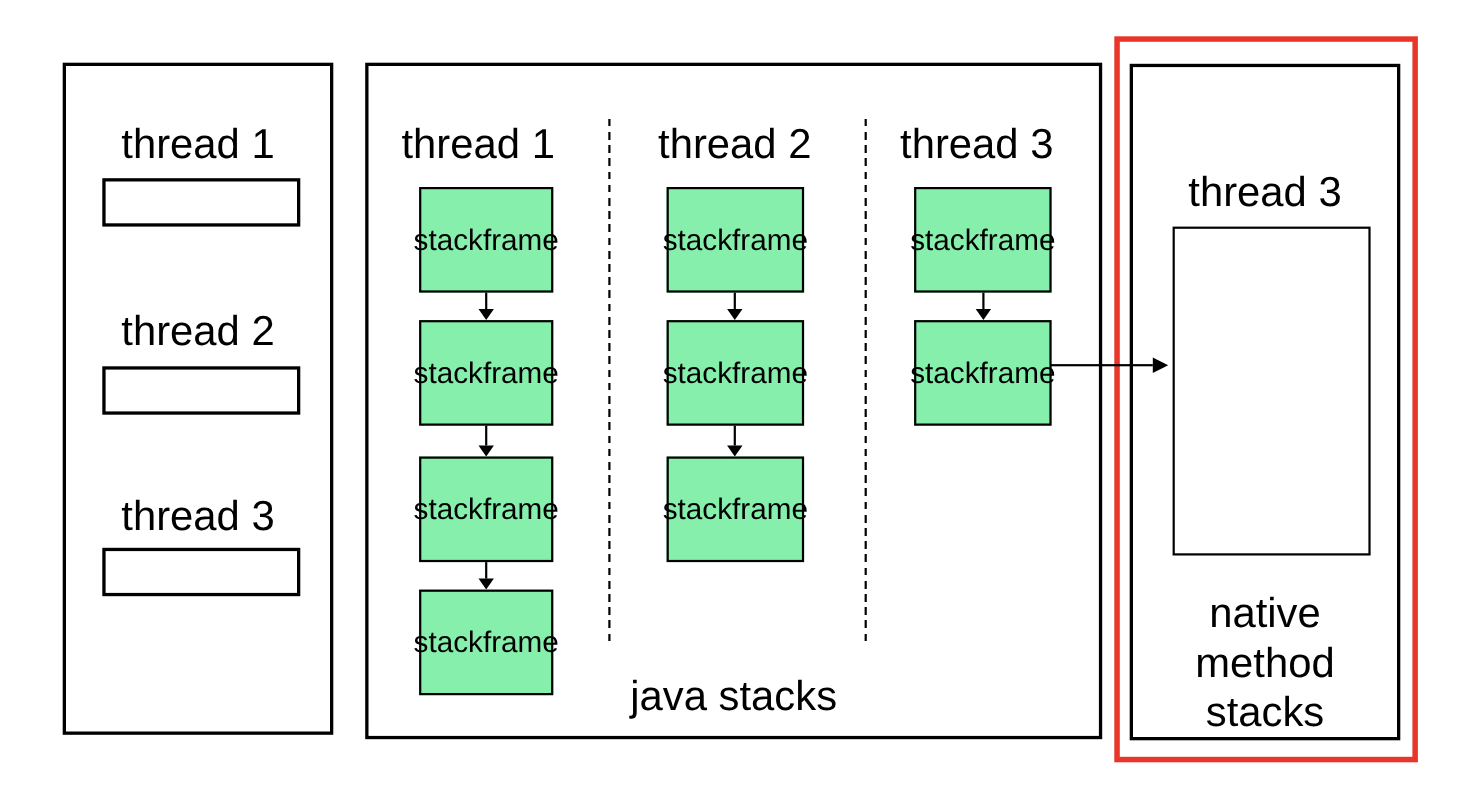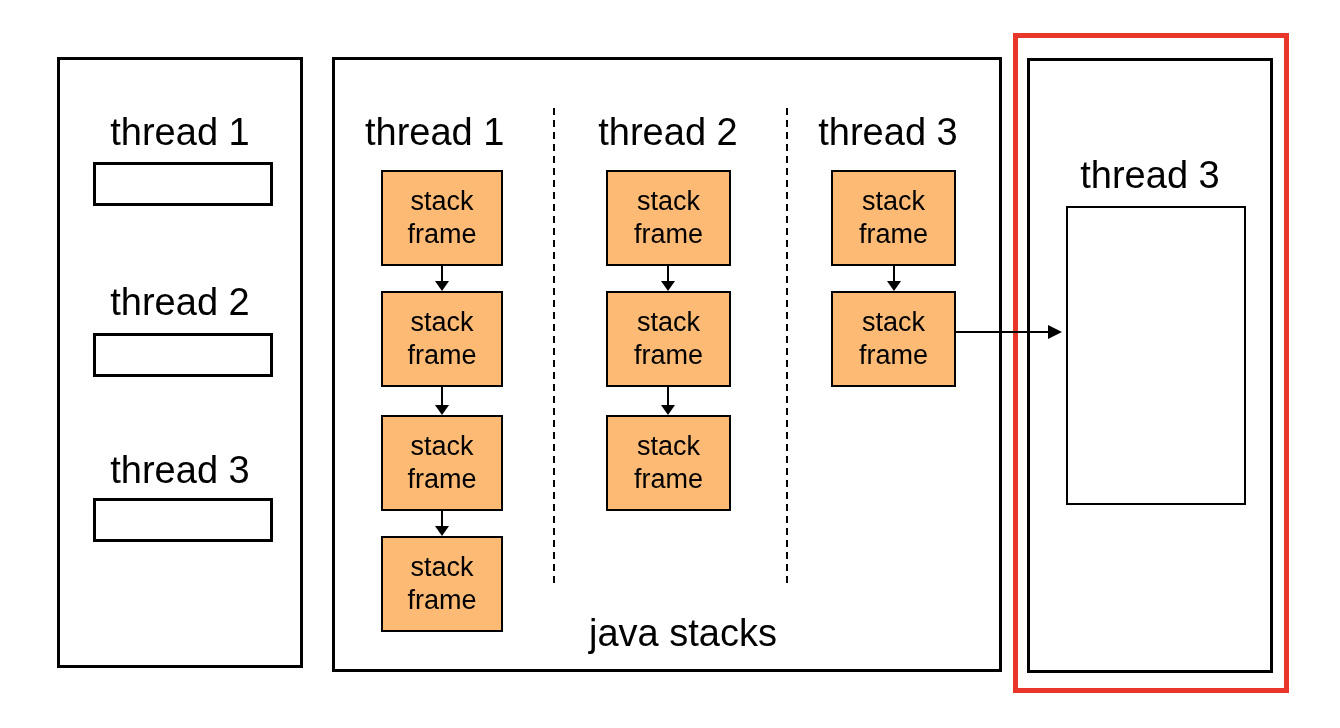--- a/index.html
+++ b/index.html
@@ -49,23 +49,23 @@
     border: 3px solid #000000;
     box-sizing: border-box;
     background: #ffffff;
   }
   .frame-box {
     position: absolute;
     width: 122px;
     height: 96px;
     border: 2px solid #000000;
     box-sizing: border-box;
-    background: #fdba74;
+    background: #86efac;
     display: flex;
-    flex-direction: column;
+    flex-direction: row;
     align-items: center;
     justify-content: center;
     font-size: 27px;
     line-height: 33px;
   }
   .frame-box.w125 { width: 125px; }
   .varrow {
     position: absolute;
     width: 14px;
     display: flex;
@@ -192,26 +192,27 @@
     </div>
     <div class="varrow" style="left:552px; top:206px; height:25px;">
       <div class="stem"></div>
         <div class="head"></div>
     </div>
     <div class="frame-box w125" style="left:496px; top:231px;">
       <span>stack</span>
       <span>frame</span>
     </div>
 
-    <div class="caption" style="left:0; top:551px; width:100%;margin-left:16px;">java stacks</div>
+    <div class="caption" style="left:0; top:551px; width:100%;">java stacks</div>
   </div>
 
   <div class="red-frame" style="left:1013px; top:33px; width:276px; height:660px;"></div>
 
   <div class="panel" style="left:1027px; top:58px; width:246px; height:615px;">
     <div class="lbl" style="left:0; top:92px; width:100%;">thread 3</div>
     <div class="native-rect" style="left:36px; top:145px; width:180px; height:299px;"></div>
+    <div class="caption" style="left:40px; top:475px; width:160px;">native method stacks</div>
   </div>
 
   <div class="harrow-stem" style="left:955px; top:331px; width:93px;"></div>
   <div class="harrow-head" style="left:1048px; top:325px;"></div>
 
 </div>
 
 </body></html>

